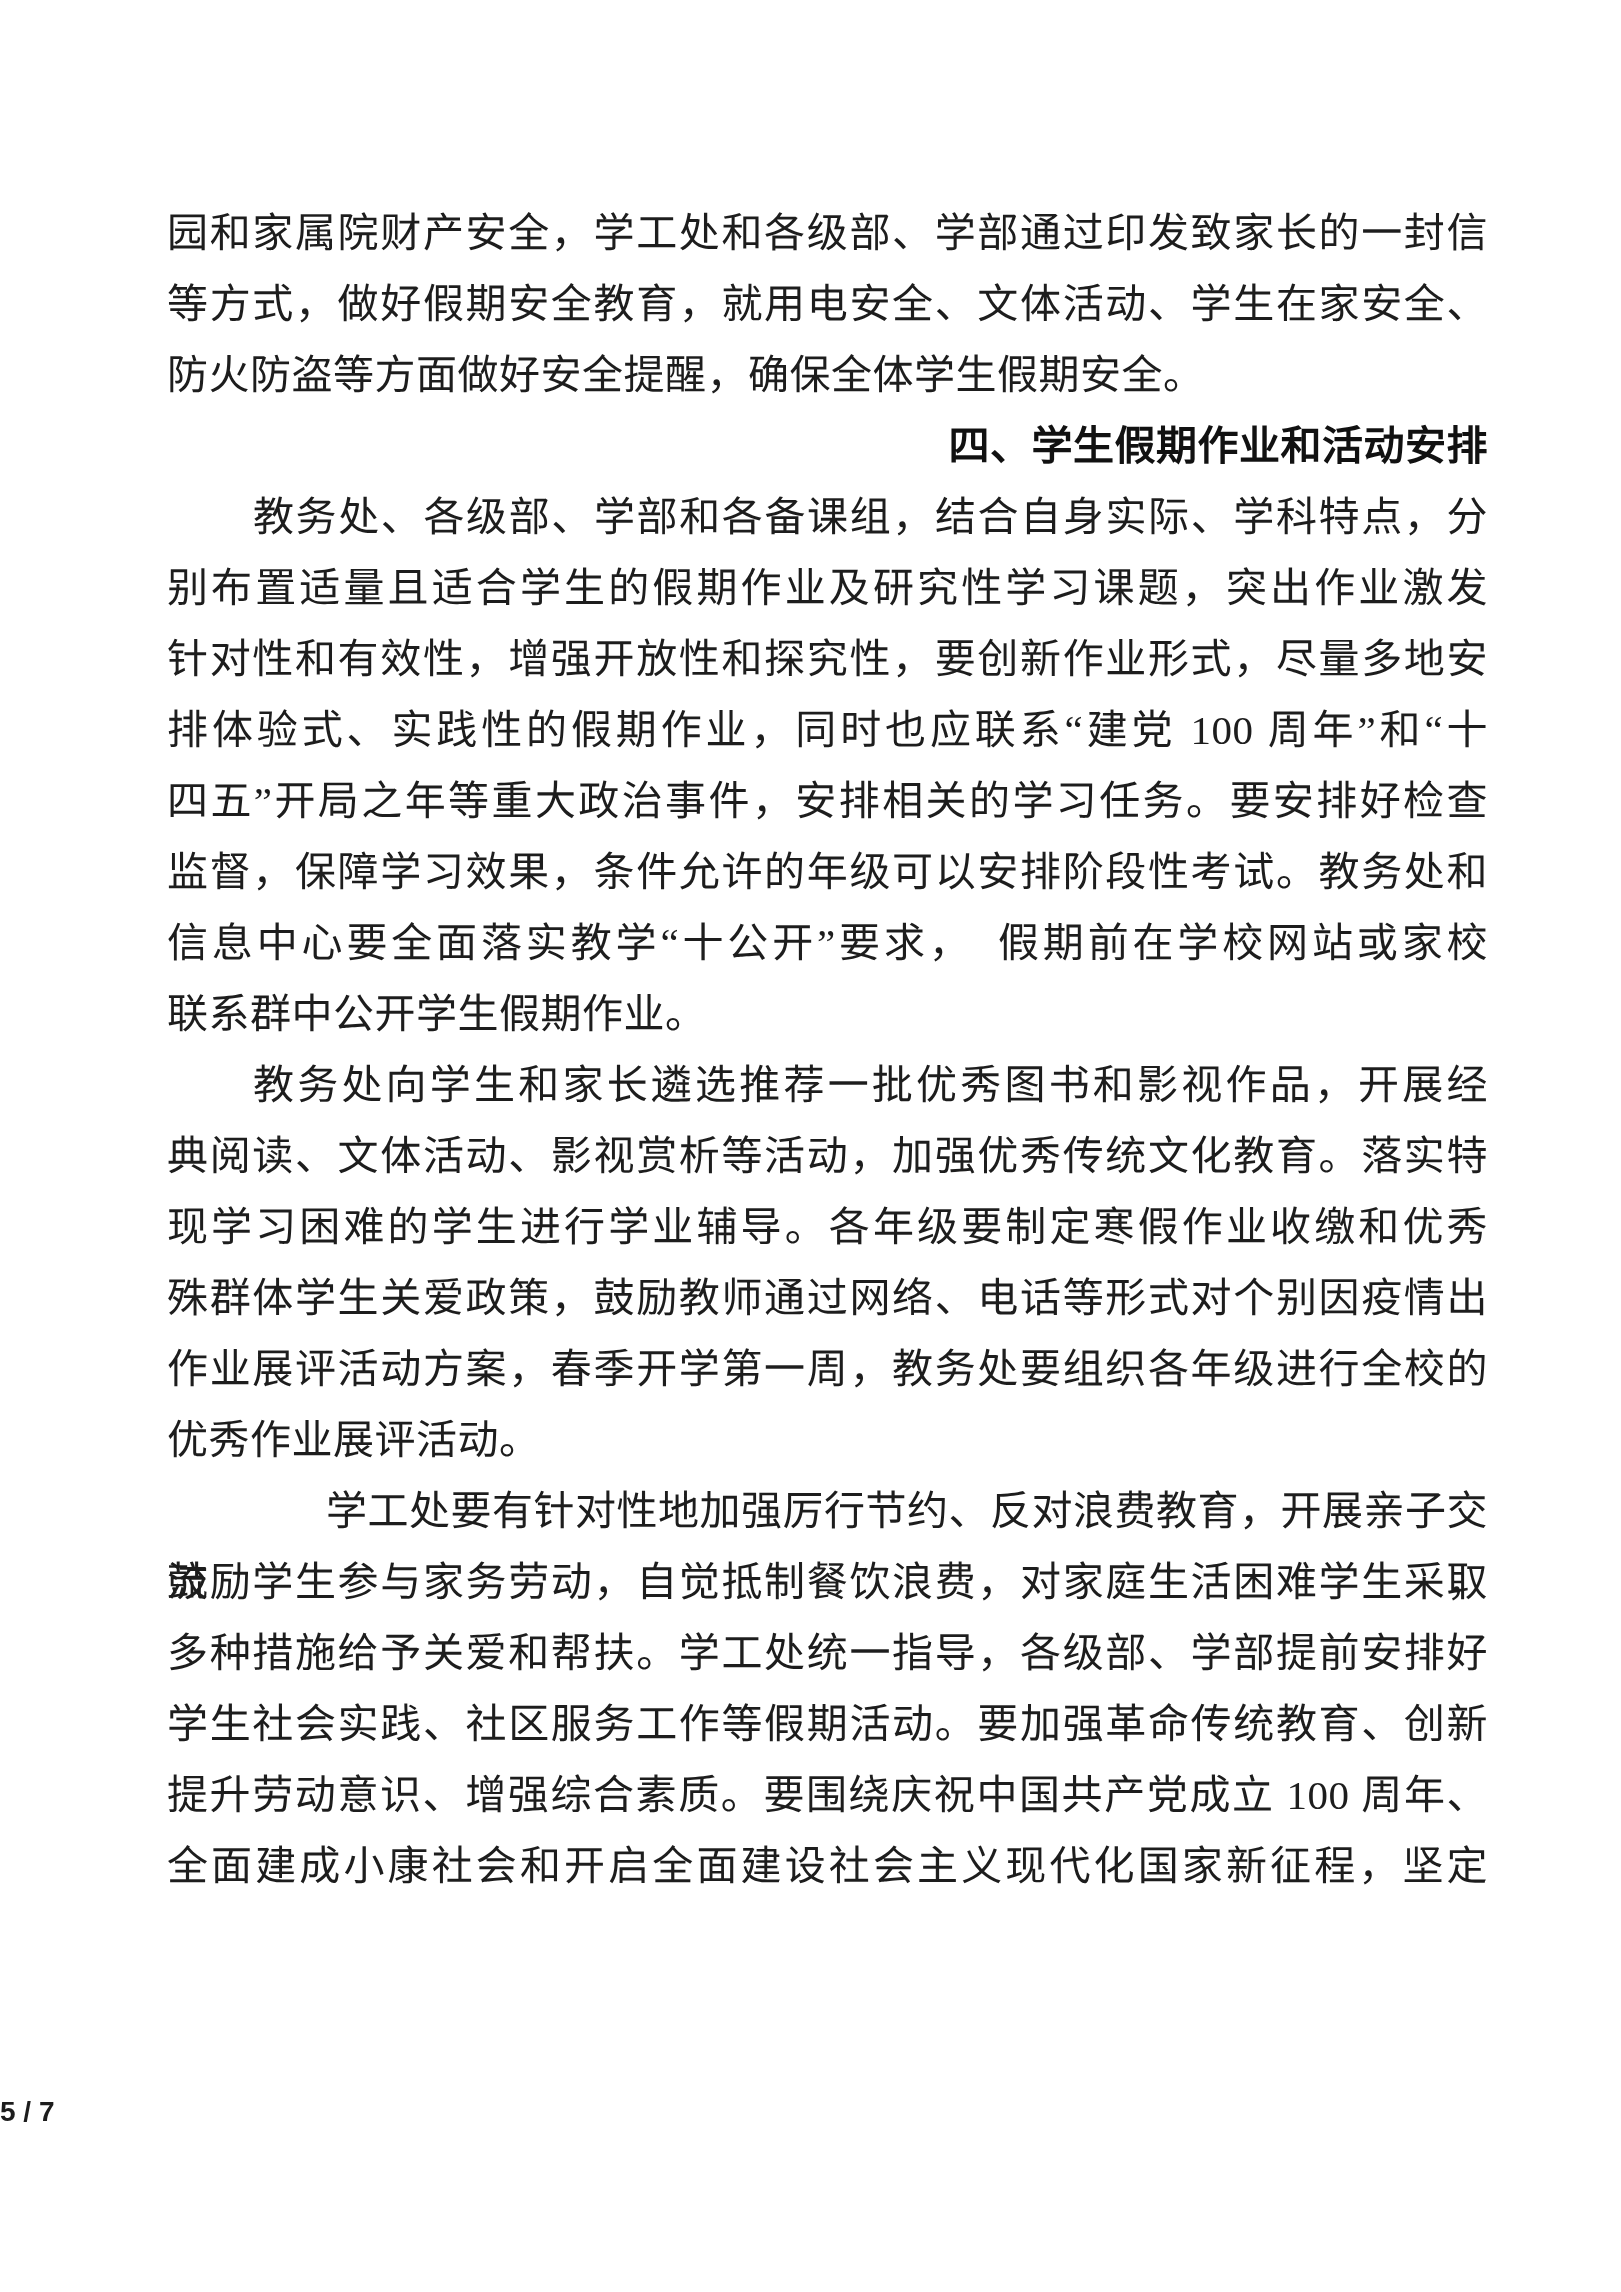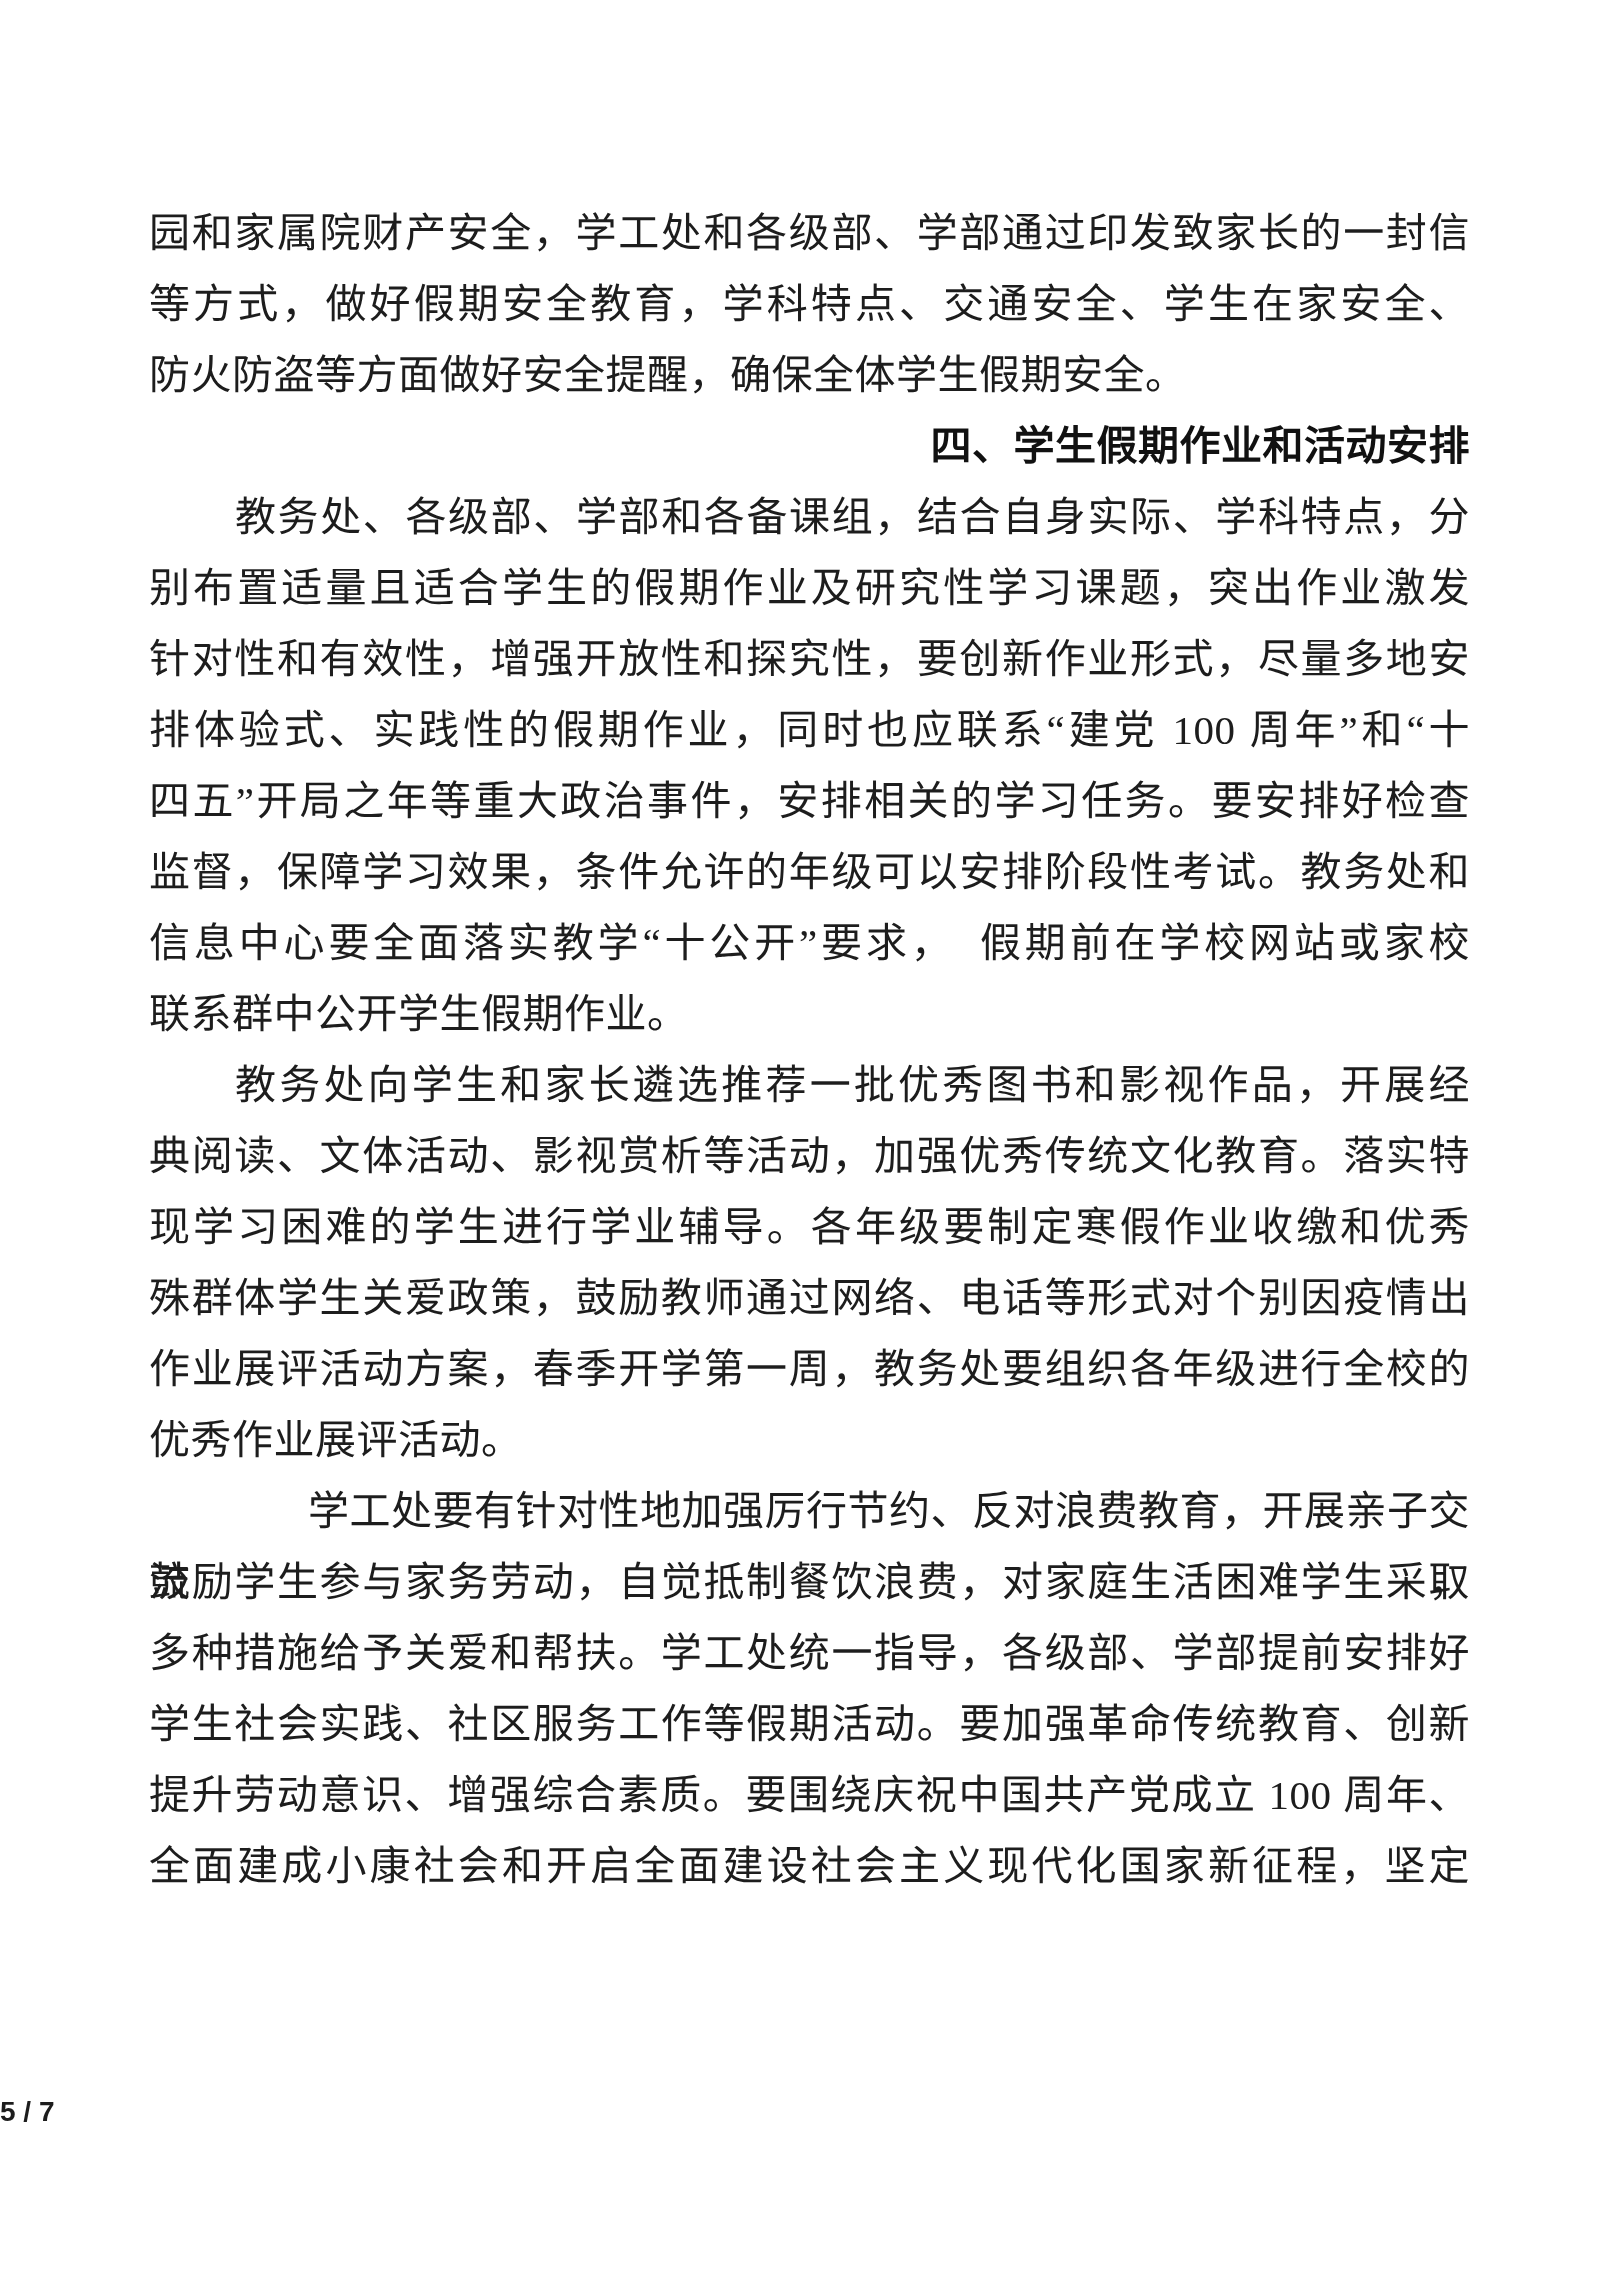--- a/index.html
+++ b/index.html
@@ -10,21 +10,21 @@
   .page {
     position: relative;
     width: 1621px;
     height: 2293px;
     background: #ffffff;
     overflow: hidden;
     font-family: "Liberation Serif", "DejaVu Serif", serif;
   }
   .content {
     position: absolute;
-    left: 149px;
+    left: 167px;
     top: 198px;
     width: 1321px;
   }
   .line {
     height: 71px;
     line-height: 71px;
     font-size: 41px;
     color: #1d1d1d;
     letter-spacing: 0.5px;
     white-space: nowrap;
@@ -58,21 +58,21 @@
     font-size: 28px;
     color: #1d1d1d;
   }
 </style>
 </head>
 <body>
 
 <div class="page">
   <div class="content" id="doc-content">
       <div class="line fill">园和家属院财产安全，学工处和各级部、学部通过印发致家长的一封信</div>
-      <div class="line fill">等方式，做好假期安全教育，学科特点、交通安全、学生在家安全、</div>
+      <div class="line fill">等方式，做好假期安全教育，就用电安全、文体活动、学生在家安全、</div>
       <div class="line">防火防盗等方面做好安全提醒，确保全体学生假期安全。</div>
       <div class="line indent heading">四、学生假期作业和活动安排</div>
       <div class="line fill indent">教务处、各级部、学部和各备课组，结合自身实际、学科特点，分</div>
       <div class="line fill">别布置适量且适合学生的假期作业及研究性学习课题，突出作业激发</div>
       <div class="line fill">针对性和有效性，增强开放性和探究性，要创新作业形式，尽量多地安</div>
       <div class="line fill">排体验式、实践性的假期作业，同时也应联系“建党 100 周年”和“十</div>
       <div class="line fill">四五”开局之年等重大政治事件，安排相关的学习任务。要安排好检查</div>
       <div class="line fill">监督，保障学习效果，条件允许的年级可以安排阶段性考试。教务处和</div>
       <div class="line fill">信息中心要全面落实教学“十公开”要求，　假期前在学校网站或家校</div>
       <div class="line">联系群中公开学生假期作业。</div>

